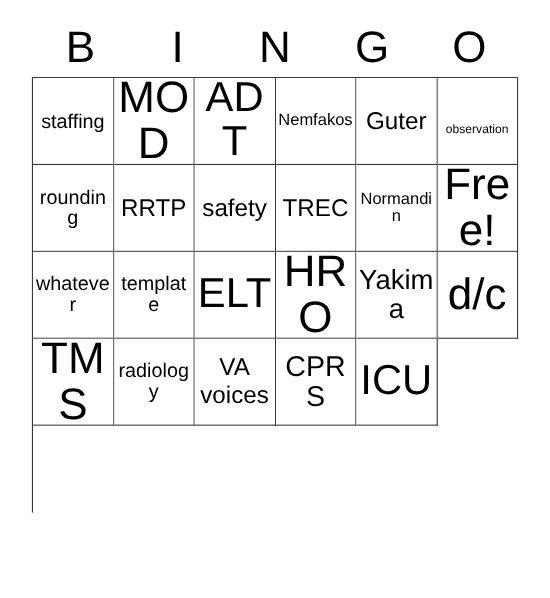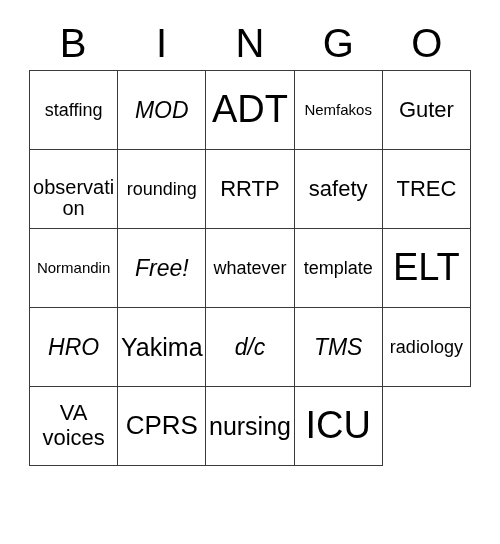--- a/index.html
+++ b/index.html
@@ -52,21 +52,21 @@
   #grid {
     position: absolute;
     left: 29px;
     top: 70px;
     width: 442px;
     height: 396px;
     border-top: 1px solid #3a3a3a;
     border-left: 1px solid #3a3a3a;
     box-sizing: border-box;
     display: grid;
-    grid-template-columns: repeat(5, 1fr);
+    grid-template-columns: repeat(6, 1fr);
     grid-template-rows: repeat(5, 1fr);
     background: #ffffff;
   }
   .cell {
     border-right: 1px solid #3a3a3a;
     border-bottom: 1px solid #3a3a3a;
     box-sizing: border-box;
     display: flex;
     align-items: center;
     justify-content: center;
@@ -79,27 +79,27 @@
     width: 100%;
     text-align: center;
     color: #000000;
     line-height: 1.05;
     word-break: normal;
     overflow-wrap: break-word;
     white-space: pre-line;
   }
 
   
-  .fs-xs   { font-size: 20px; margin-top: 17px; }
+  .fs-xs   { font-size: 11px; margin-top: 17px; }
   .fs-sm   { font-size: 15px; }
   .fs-md   { font-size: 18px; }
   .fs-lg   { font-size: 25px; }
   .fs-xl   { font-size: 26px; }
   .fs-xxl  { font-size: 22px; }
-  .fs-xxxl { font-size: 23px; font-style: italic; }
+  .fs-xxxl { font-size: 40px; }
   .fs-huge { font-size: 38px; }
 
   .two-line { line-height: 1.12; }
 </style>
 </head>
 <body>
 
 <div id="bingo-card">
 
   <div id="header-row">
@@ -177,20 +177,17 @@
       <span class="cell-text fs-md">radiology</span>
     </div>
     <div class="cell">
       <span class="cell-text two-line fs-xxl">VA
 voices</span>
     </div>
     <div class="cell">
       <span class="cell-text fs-xl">CPRS</span>
     </div>
     <div class="cell">
-      <span class="cell-text fs-lg">nursing</span>
-    </div>
-    <div class="cell">
       <span class="cell-text fs-huge">ICU</span>
     </div>
 
   </div>
 </div>
 
 </body></html>

